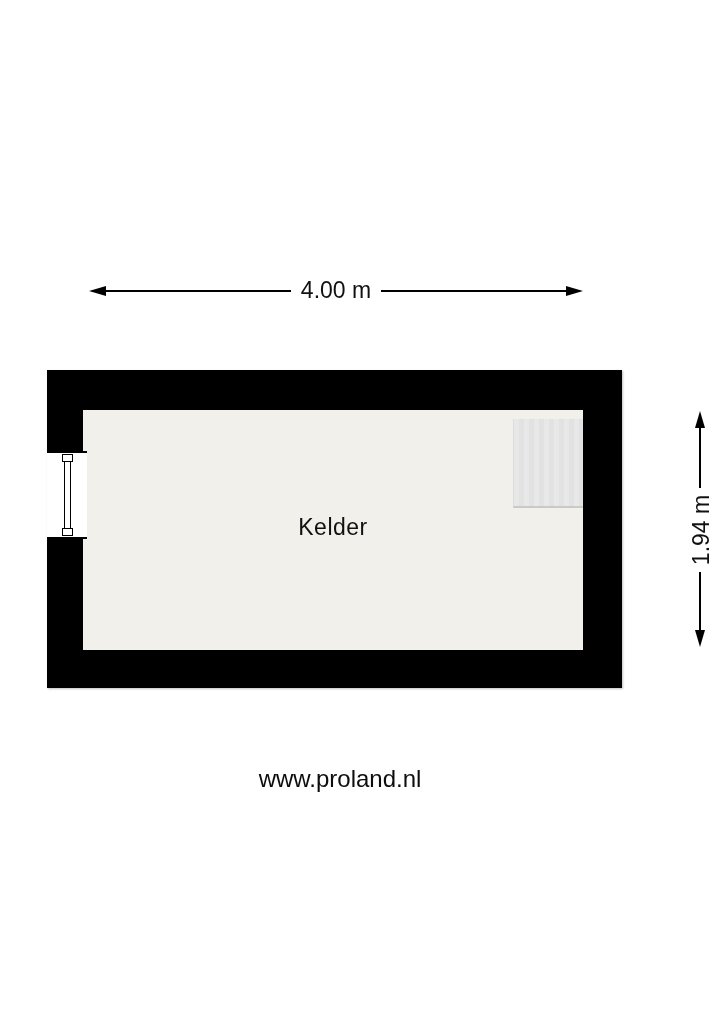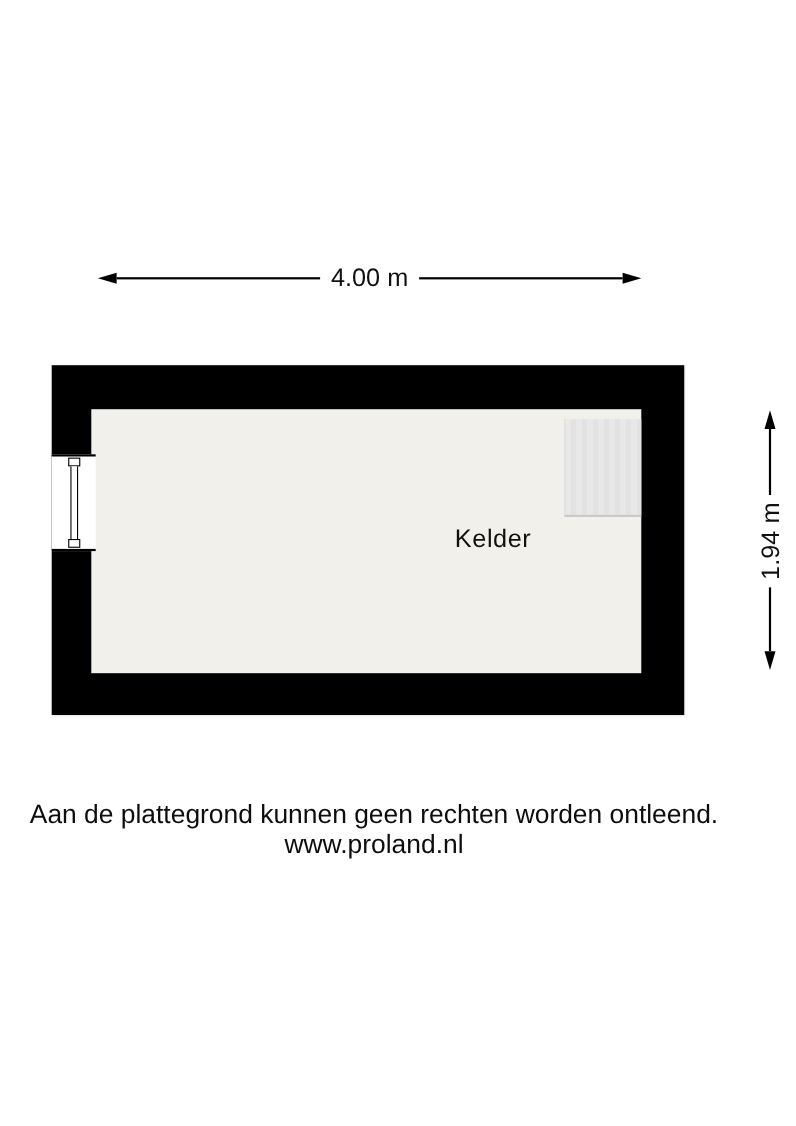--- a/index.html
+++ b/index.html
@@ -3,20 +3,21 @@
 <meta charset="utf-8">
 <style>
   html,body{margin:0;padding:0;background:#fff;}
   .canvas{
     position:relative;
     width:724px;height:826px;
     background:#ffffff;
     font-family:"Liberation Sans","DejaVu Sans",sans-serif;
     color:#111;
     overflow:hidden;
+    margin-top:38px;
   }
   
   .dim-h{
     position:absolute;left:89px;top:244px;width:494px;height:18px;
     display:flex;align-items:center;
   }
   .arrow-left{width:0;height:0;border-top:5px solid transparent;border-bottom:5px solid transparent;border-right:17px solid #000;}
   .arrow-right{width:0;height:0;border-top:5px solid transparent;border-bottom:5px solid transparent;border-left:17px solid #000;}
   .dim-seg{flex:1;height:2px;background:#000;}
   .dim-h .dim-label{
@@ -48,21 +49,21 @@
     display:flex;
   }
   .win-inner{
     width:11px;margin:1px auto;display:flex;flex-direction:column;
   }
   .win-cap{height:8px;border:1px solid #000;background:#fff;box-sizing:border-box;}
   .win-glass{flex:1;width:7px;margin:0 auto;border-left:1px solid #000;border-right:1px solid #000;box-sizing:border-box;background:#fff;}
   
   .room-label{
     position:absolute;left:183px;top:477px;width:300px;
-    text-align:right;font-size:23px;line-height:25px;
+    text-align:center;font-size:23px;line-height:25px;
   }
   .room-name{letter-spacing:0.5px;}
   
   .v-arrow-up{position:absolute;left:695px;top:373px;width:0;height:0;border-left:5px solid transparent;border-right:5px solid transparent;border-bottom:17px solid #000;}
   .v-arrow-down{position:absolute;left:695px;top:592px;width:0;height:0;border-left:5px solid transparent;border-right:5px solid transparent;border-top:17px solid #000;}
   .v-seg-top{position:absolute;left:699px;top:390px;width:2px;height:60px;background:#000;}
   .v-seg-bottom{position:absolute;left:699px;top:534px;width:2px;height:58px;background:#000;}
   .v-dim-label{
     position:absolute;left:701px;top:492px;
     transform:translate(-50%,-50%) rotate(-90deg);
@@ -103,17 +104,16 @@
     <div class="room-name">Kelder</div>
   </div>
 
   <span class="v-arrow-up"></span>
   <span class="v-seg-top"></span>
   <span class="v-dim-label">1.94 m</span>
   <span class="v-seg-bottom"></span>
   <span class="v-arrow-down"></span>
 
   <div class="footer">
-    <div>Aan de plattegrond kunnen geen rechten worden ontleend.</div>
     <div>www.proland.nl</div>
   </div>
 
 </div>
 
 </body></html>

